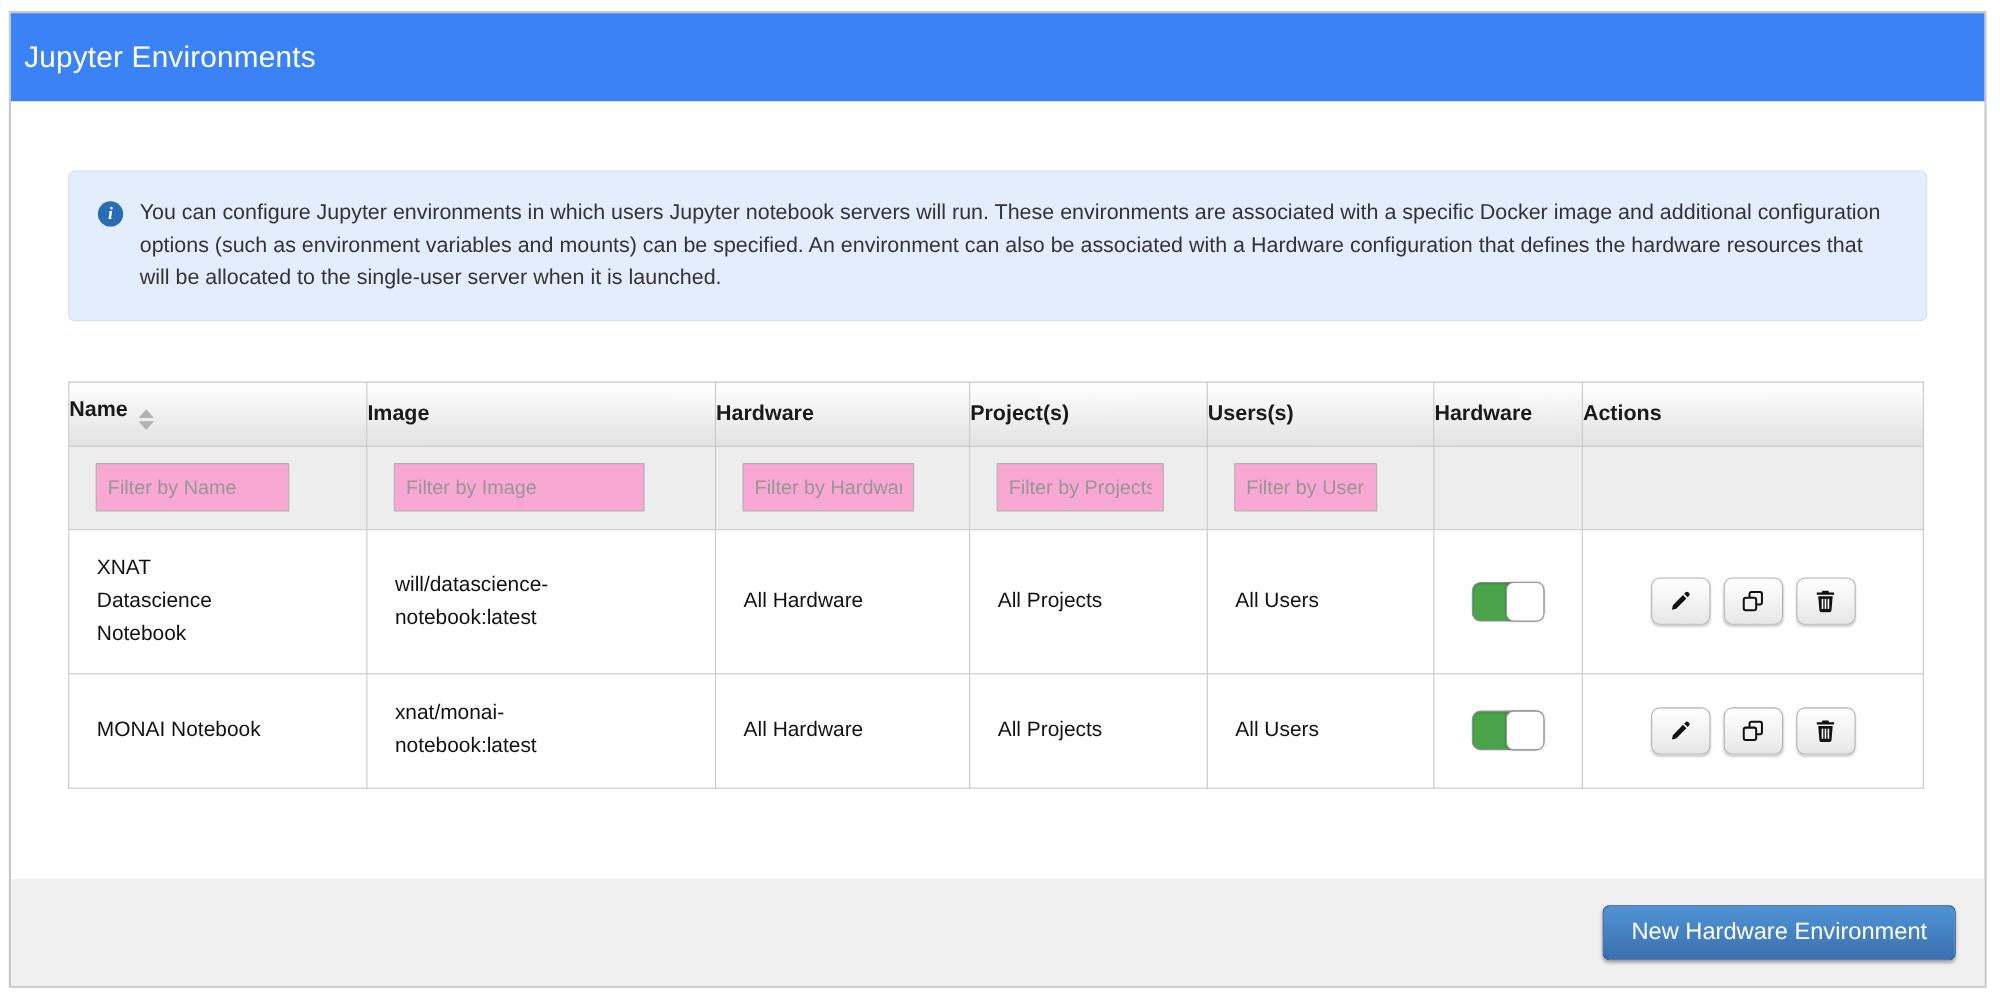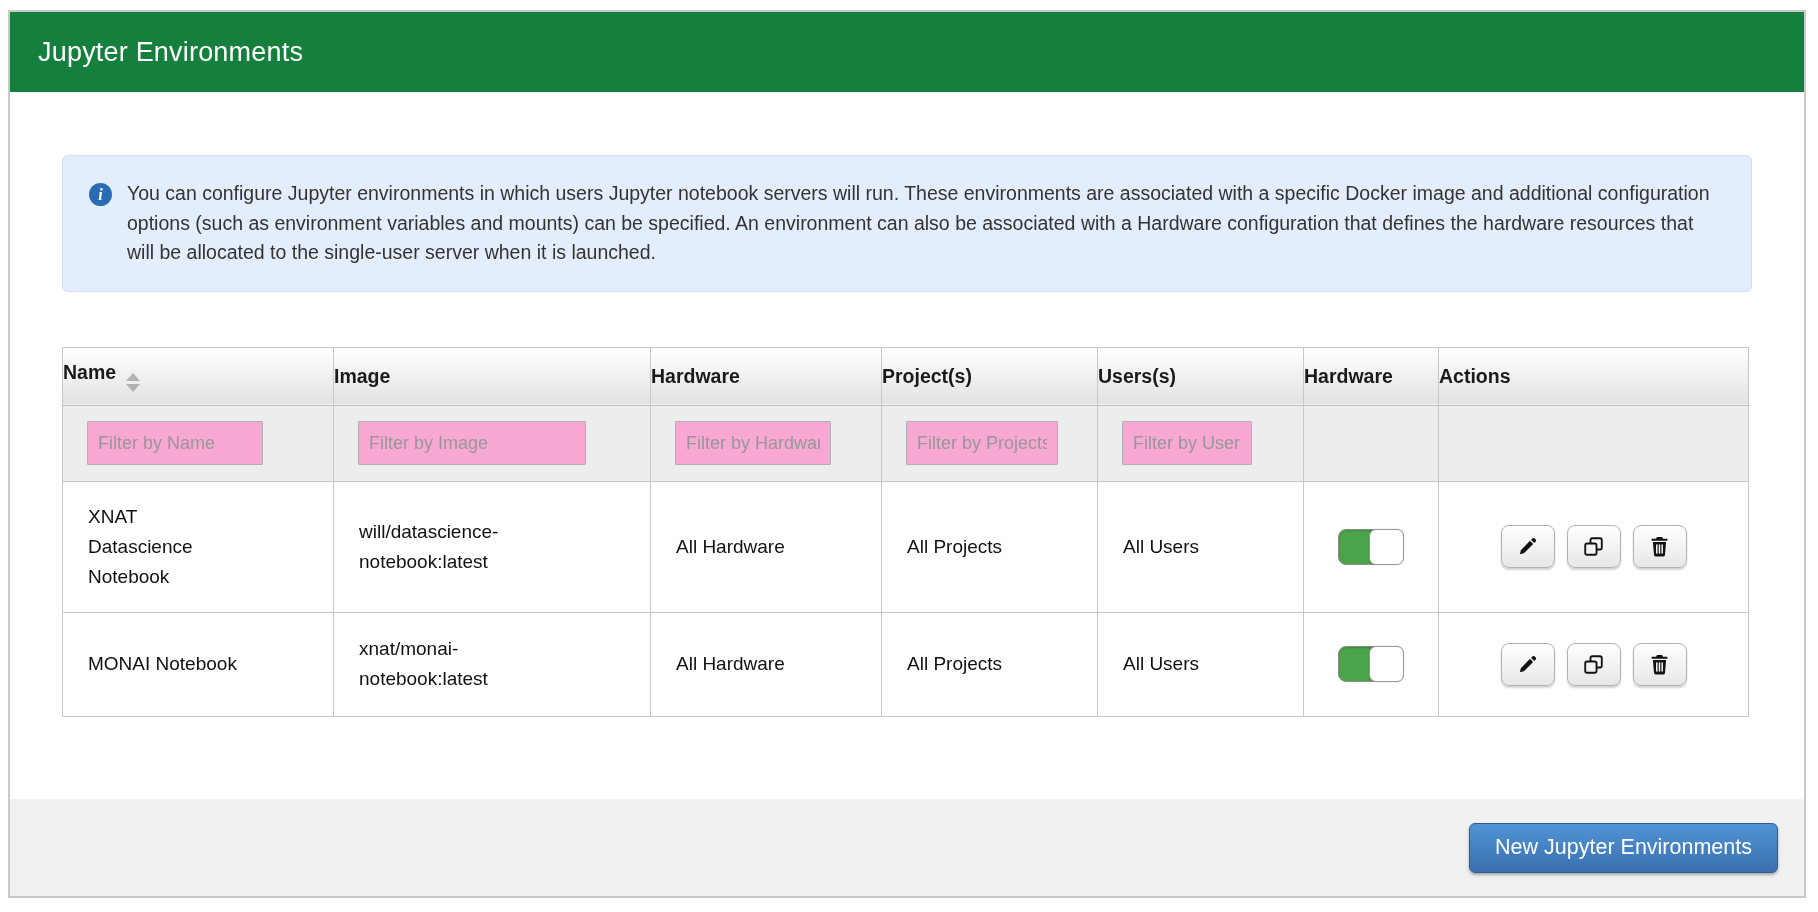--- a/index.html
+++ b/index.html
@@ -1,21 +1,21 @@
 <!DOCTYPE html>
 <html><head>
 <meta charset="utf-8">
 <style>
   * { margin:0; padding:0; box-sizing:border-box; }
   html,body { width:1818px; height:912px; background:#fff;
     font-family:"Liberation Sans", sans-serif; }
   .panel { position:absolute; left:8px; top:10px; width:1798px; height:888px;
     background:#fff; border:2px solid #c9c9c9; }
-  .panel-header { height:80px; background:#15803d; color:#fff;
-    display:flex; align-items:center; padding-left:28px;
+  .panel-header { height:80px; background:#3b82f6; color:#fff;
+    display:flex; align-items:center; padding-left:12px;
     font-size:27px; font-weight:400; letter-spacing:.2px; }
   .panel-body { padding:63px 52px 0 52px; }
 
   
   .alert { background:#e3edfb; border:1px solid #d0e0f5; border-radius:6px;
     padding:23px 26px; display:flex; gap:15px; color:#333;
     font-size:19.5px; line-height:29.5px; }
   .info-icon { flex:none; width:23px; height:23px; margin-top:4px;
     border-radius:50%; background:#2a6cb3; color:#fff;
     display:flex; align-items:center; justify-content:center;
@@ -203,16 +203,16 @@
                   </svg>
               </button>
             </div>
           </td>
         </tr>
       </tbody>
     </table>
   </div>
 
   <div class="panel-footer">
-    <button class="new-btn">New Jupyter Environments</button>
+    <button class="new-btn">New Hardware Environment</button>
   </div>
 
 </div>
 
 </body></html>

